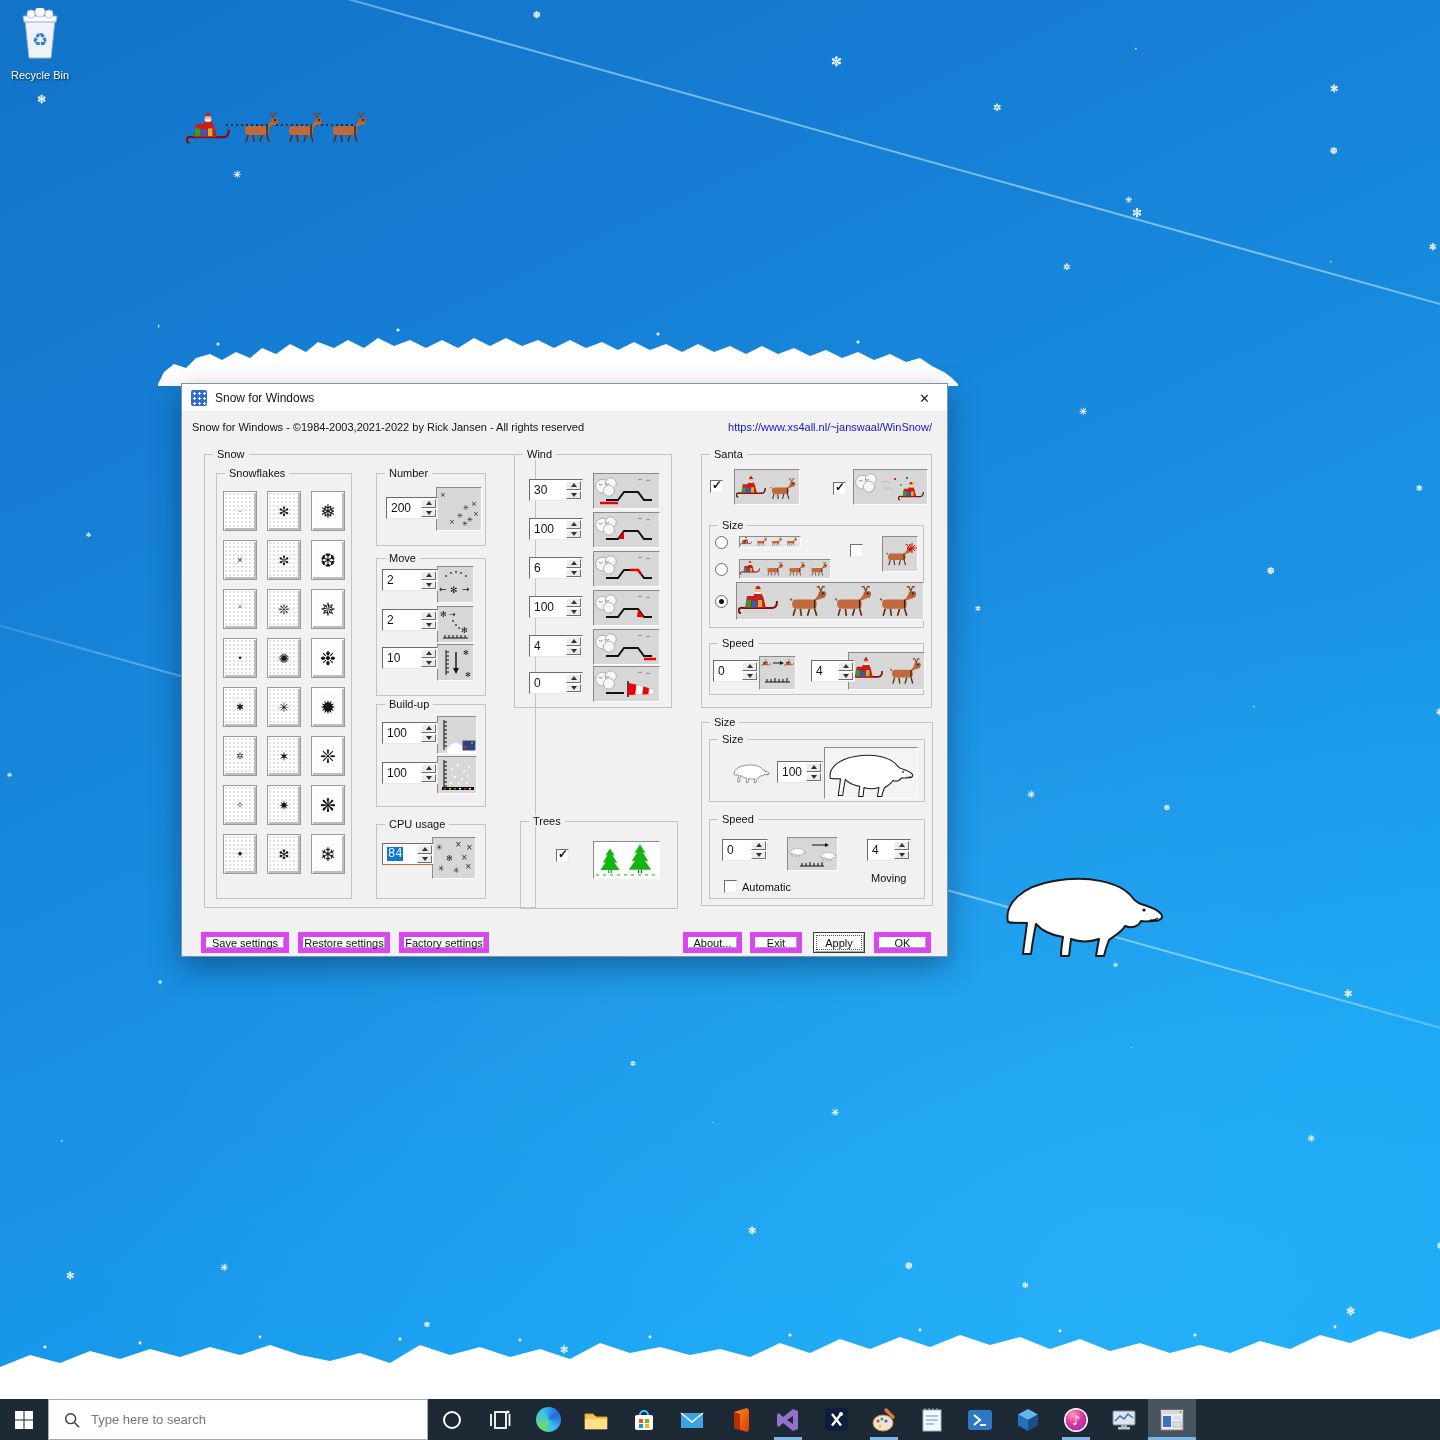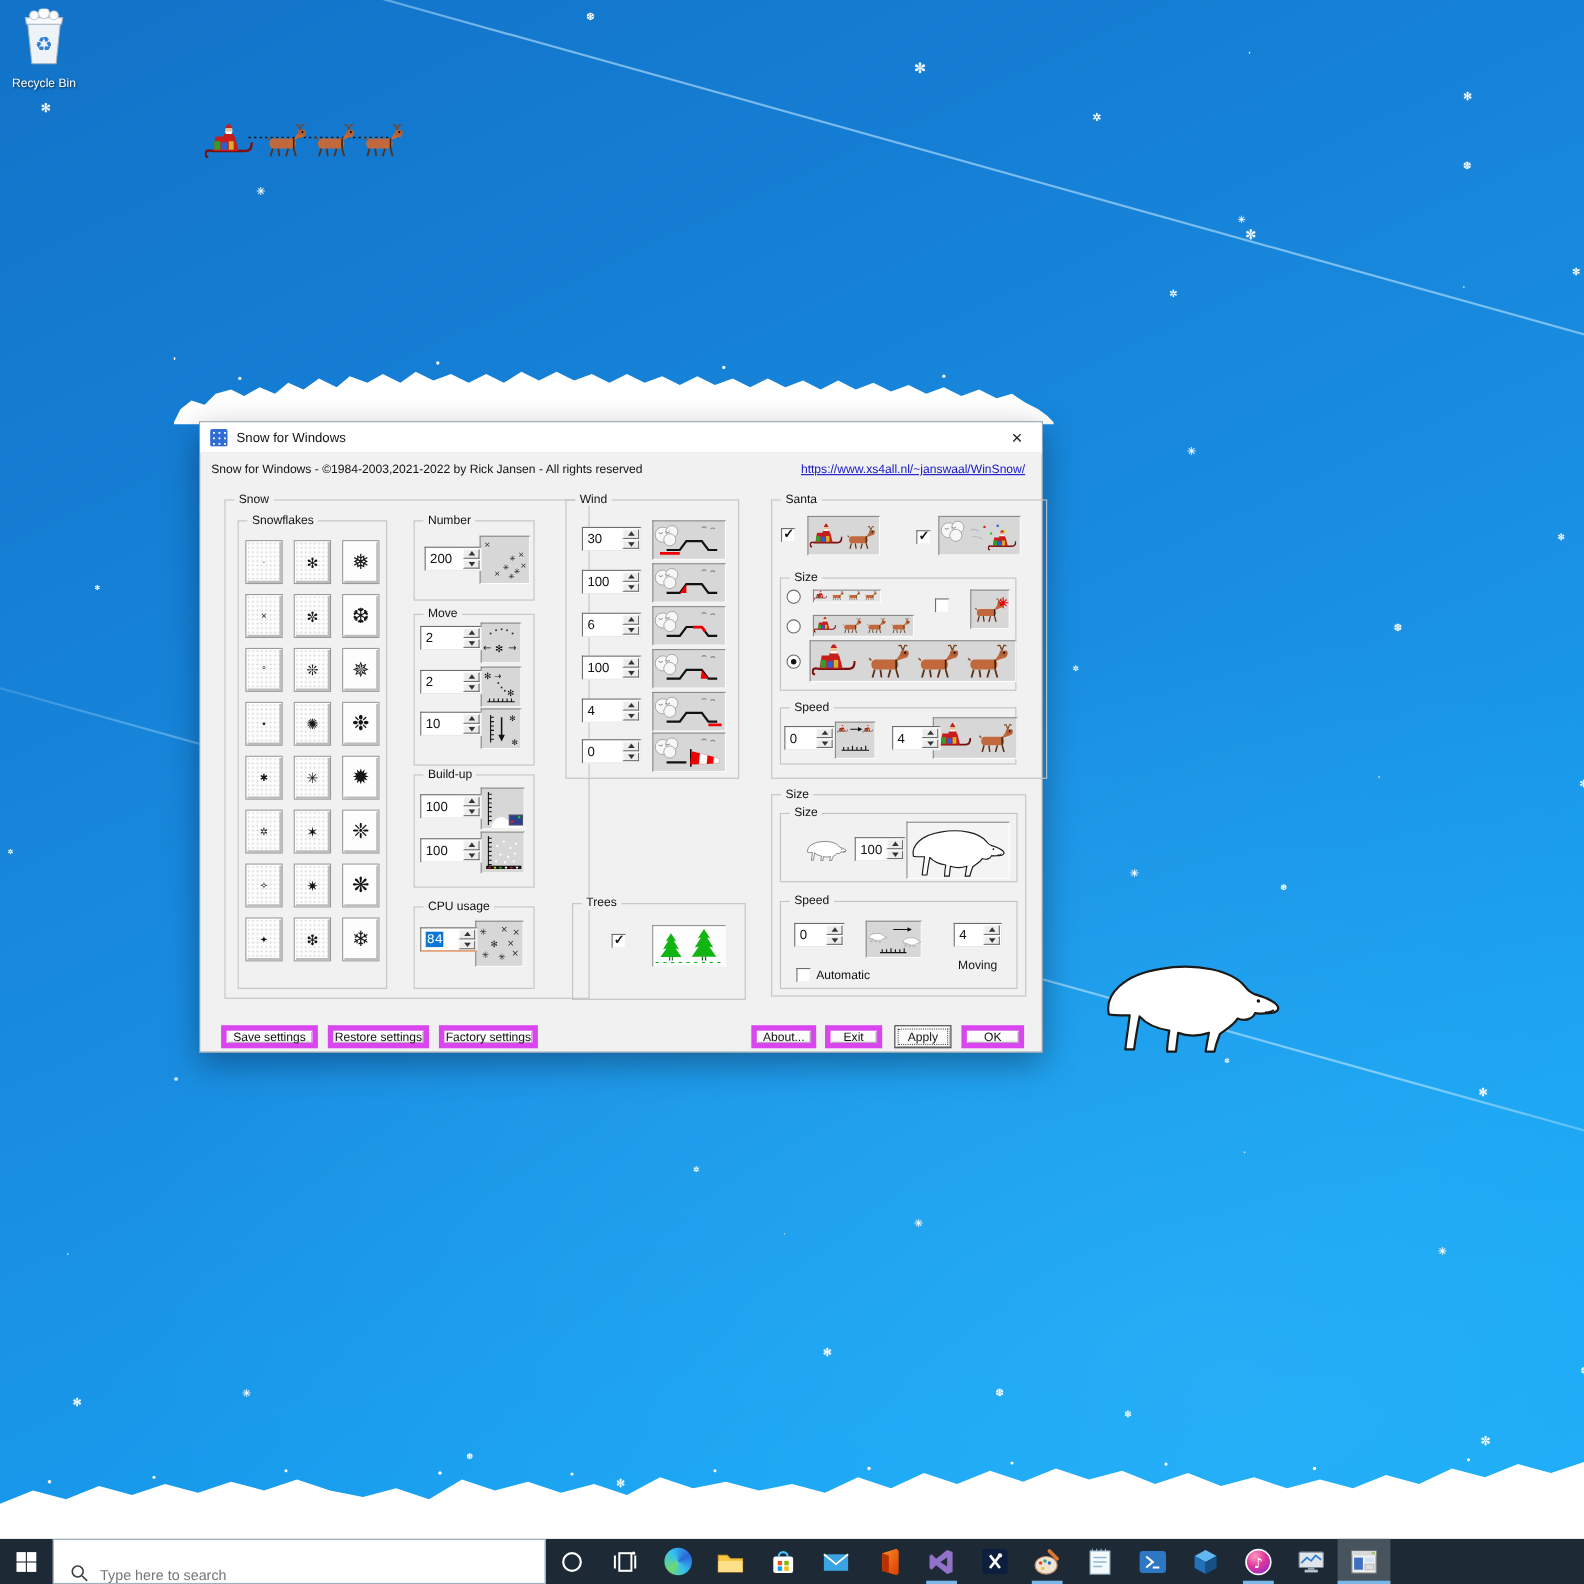--- a/index.html
+++ b/index.html
@@ -40,21 +40,21 @@
 .cb.checked::after{content:"✓";position:absolute;left:1px;top:-3px;font-size:12px;font-weight:bold;color:#111}
 .rad{position:absolute;width:13px;height:13px;background:#fff;border:1px solid #6d6d6d;border-radius:50%}
 .rad.sel::after{content:"";position:absolute;left:3px;top:3px;width:5px;height:5px;border-radius:50%;background:#111}
 .wbtn{position:absolute;height:21px;background:#fcfcfc;border:5px solid #d946ef;box-shadow:inset 1px 1px 0 #fff,inset -1px -1px 0 #a8a8a8;
 display:flex;align-items:center;justify-content:center;font-size:11px;color:#111}
 .wbtn.def{border:1px solid #3c3c3c;outline:1px dotted #555;outline-offset:-4px}
 .slbl{position:absolute;font-size:11px;color:#111}
 
 #taskbar{position:absolute;left:0;bottom:0;width:1440px;height:41px;background:#1d2a35;display:flex;align-items:stretch;z-index:50}
 #startbtn{width:48px;display:flex;align-items:center;justify-content:center}
-#searchbox{width:448px;background:#fff;display:flex;align-items:flex-end;border:1px solid #9fb0bd}
+#searchbox{width:380px;background:#fff;display:flex;align-items:center;border:1px solid #9fb0bd}
 #searchbox input{border:none;outline:none;font-size:13px;color:#333;width:280px;font-family:"Liberation Sans",sans-serif;background:transparent}
 #searchbox .lens{margin:0 10px 0 14px}
 .tbicon{width:48px;position:relative;display:flex;align-items:center;justify-content:center}
 .tbicon.active{background:#47535d}
 .runline{position:absolute;bottom:0;left:10px;right:10px;height:3px;background:#79b7e8}
 .tbicon.active .runline{left:0;right:0}
 </style>
 </head>
 <body>
 
@@ -204,21 +204,21 @@
     </g>
 </svg>
 
 <div id="dialog">
  <div id="titlebar">
    <div id="appicon"></div>
    <div id="title">Snow for Windows</div>
    <div id="closebtn">✕</div>
  </div>
  <div class="slbl" style="left:10px;top:37px">Snow for Windows - ©1984-2003,2021-2022 by Rick Jansen - All rights reserved</div>
- <a class="slbl" style="right:15px;top:37px;color:#1414c8;text-decoration:underline">https://www.xs4all.nl/~janswaal/WinSnow/</a>
+ <a class="slbl" style="right:15px;top:37px;color:#1414c8;">https://www.xs4all.nl/~janswaal/WinSnow/</a>
 
  <div class="grp" style="left:22px;top:70px;width:332px;height:454px">
       <span class="t">Snow</span>
     </div>
  <div class="grp" style="left:34px;top:89px;width:136px;height:426px">
       <span class="t">Snowflakes</span>
     </div>
  <div class="grp" style="left:194px;top:89px;width:110px;height:73px">
       <span class="t">Number</span>
     </div>
@@ -230,21 +230,21 @@
     </div>
  <div class="grp" style="left:194px;top:440px;width:110px;height:75px">
       <span class="t">CPU usage</span>
     </div>
  <div class="grp" style="left:332px;top:70px;width:158px;height:254px">
       <span class="t">Wind</span>
     </div>
  <div class="grp" style="left:338px;top:437px;width:158px;height:88px">
       <span class="t">Trees</span>
     </div>
- <div class="grp" style="left:519px;top:70px;width:251px;height:254px">
+ <div class="grp" style="left:519px;top:70px;width:231px;height:254px">
       <span class="t">Santa</span>
     </div>
  <div class="grp" style="left:527px;top:141px;width:215px;height:103px">
       <span class="t">Size</span>
     </div>
  <div class="grp" style="left:527px;top:259px;width:215px;height:52px">
       <span class="t">Speed</span>
     </div>
  <div class="grp" style="left:519px;top:338px;width:232px;height:184px">
       <span class="t">Size</span>

